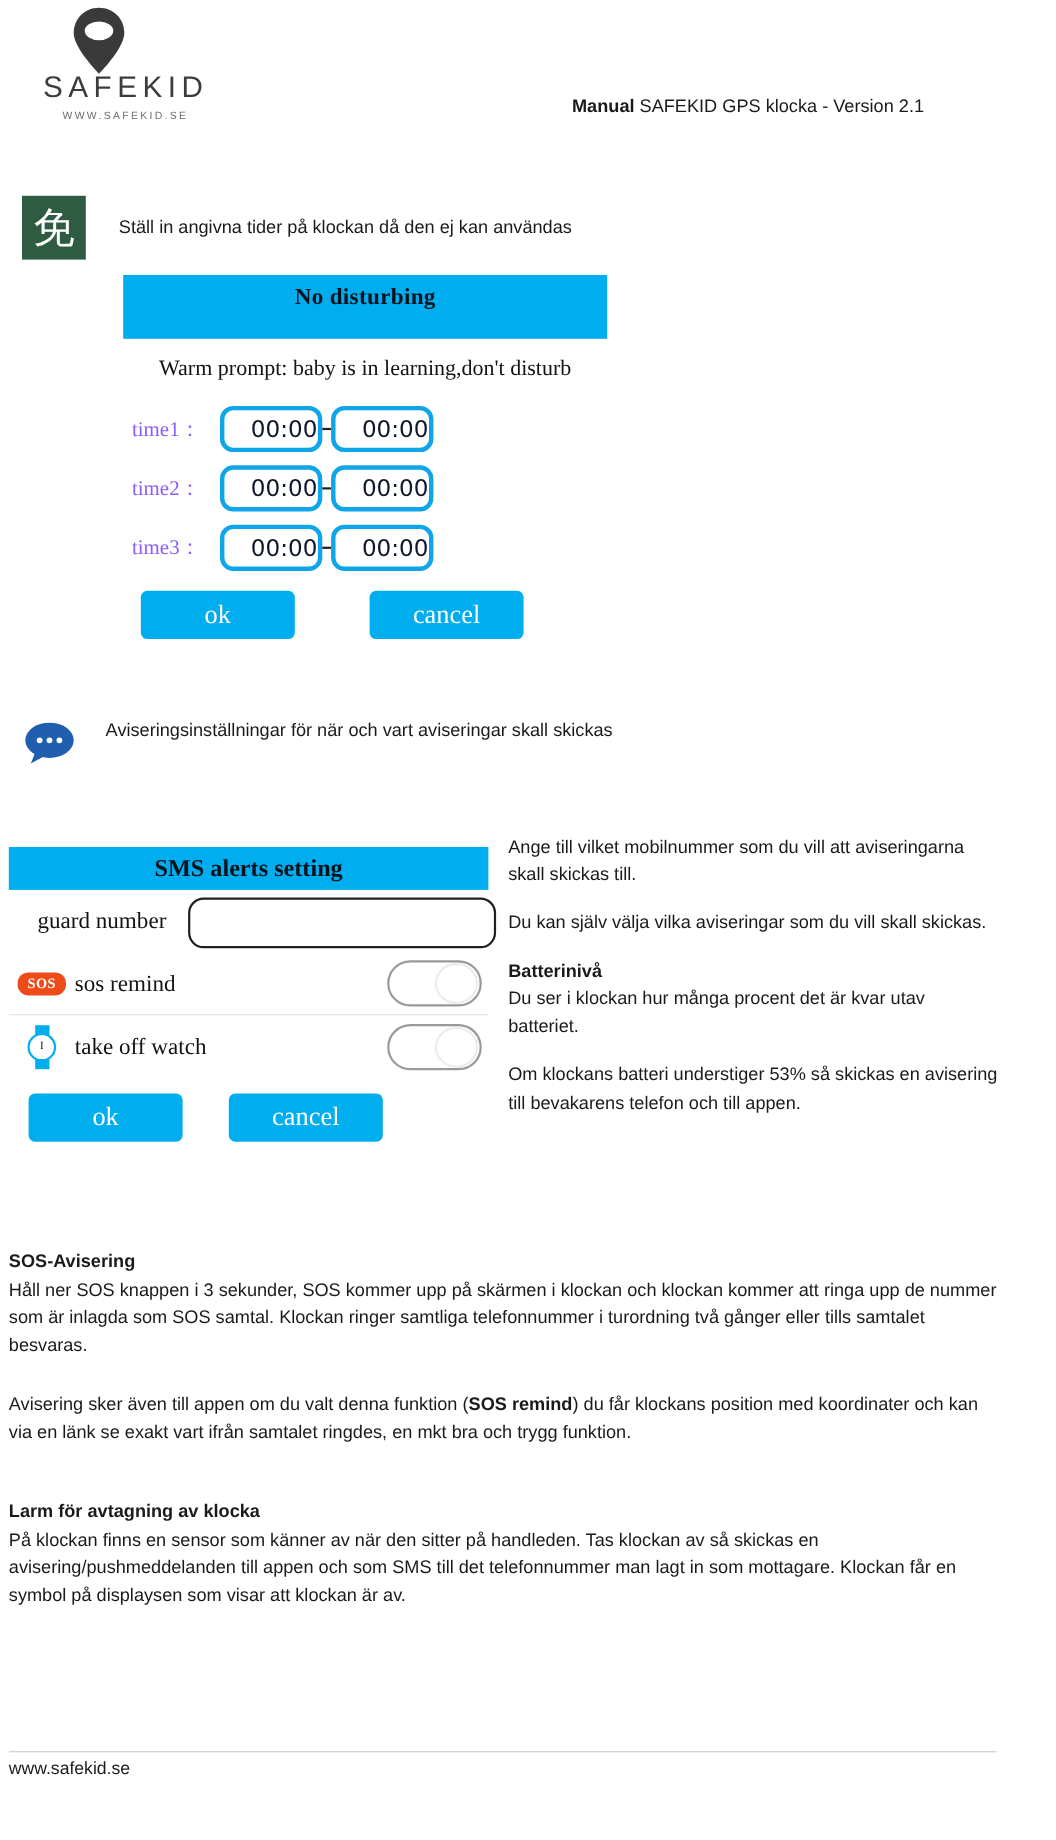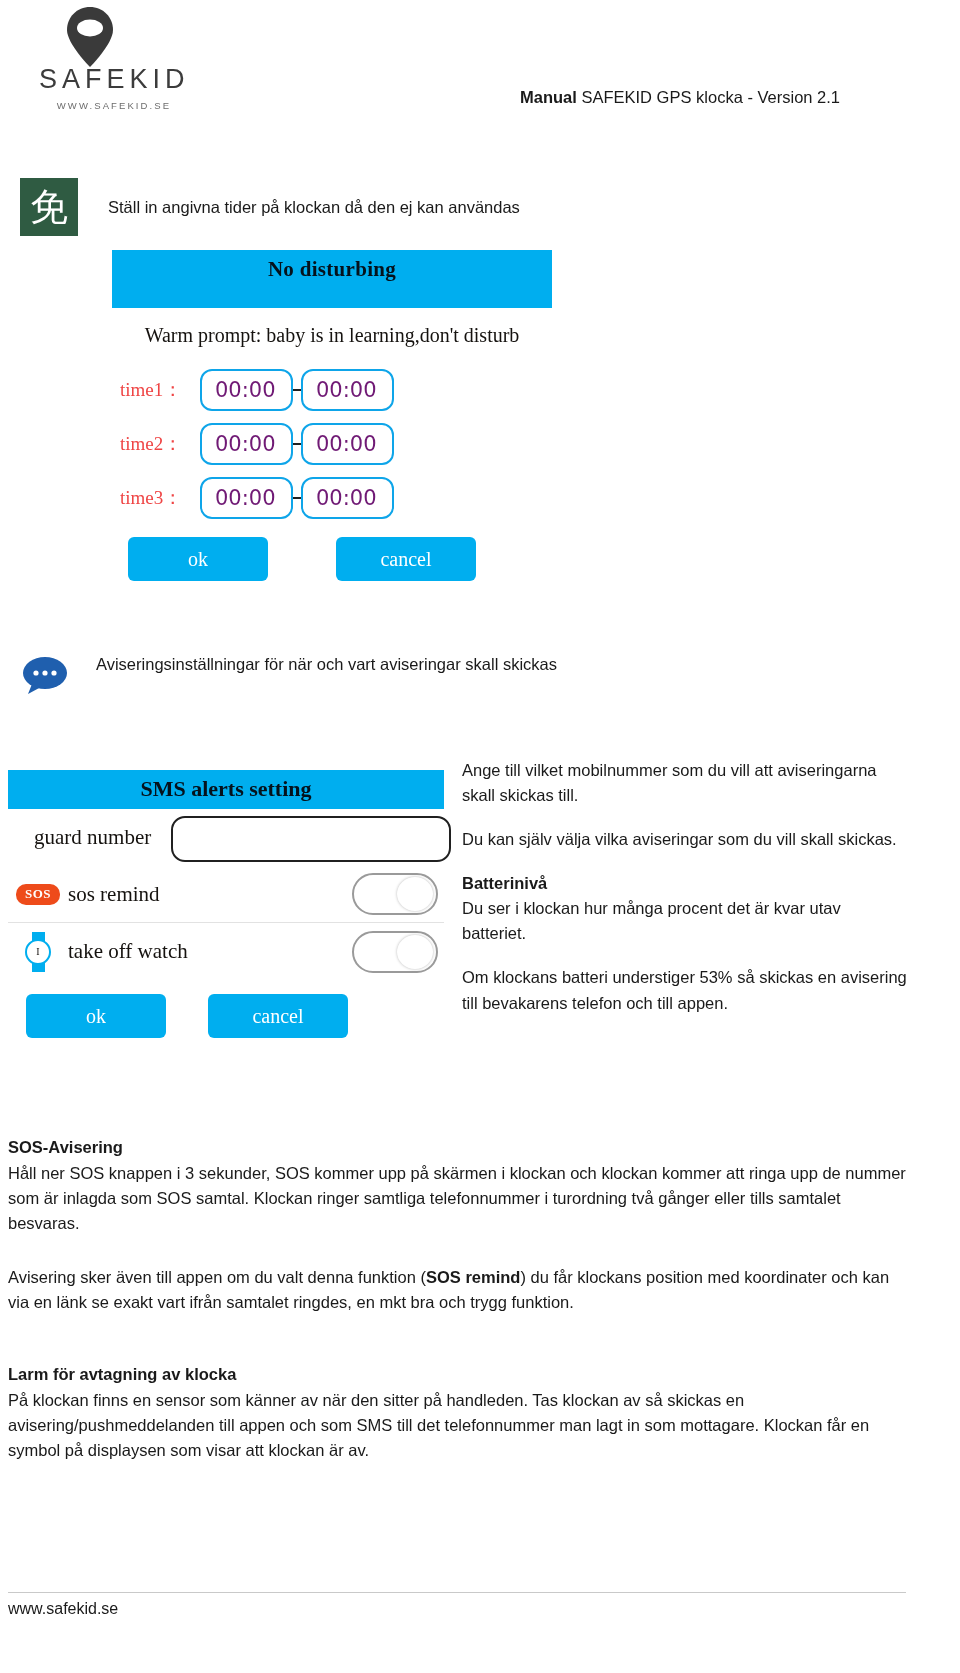--- a/index.html
+++ b/index.html
@@ -107,51 +107,51 @@
   .time-row {
     display: flex;
     align-items: center;
     margin-bottom: 12px;
     padding-left: 8px;
   }
   .time-label {
     font-family: "Liberation Serif", serif;
     font-size: 19px;
     width: 80px;
-    color: #ef4444;
+    color: #8b5cf6;
   }
   .time-field {
-    border: 2px solid #0ea5e9;
+    border: 4px solid #0ea5e9;
     border-radius: 12px;
     width: 93px;
     height: 42px;
     display: flex;
     align-items: center;
-    padding-left: 13px;
+    padding-left: 24px;
     font-family: "DejaVu Sans", sans-serif;
     font-size: 21px;
-    color: #701a75;
+    color: #0f172a;
     background: #ffffff;
   }
   .time-dash {
     width: 8px;
     height: 2px;
     background: #202020;
   }
   .dlg-buttons {
     display: flex;
     margin-top: 18px;
   }
   .btn-blue {
     background: #00AEEF;
     border: none;
     border-radius: 6px;
     color: #ffffff;
     font-family: "Liberation Serif", serif;
-    font-size: 20px;
+    font-size: 24px;
     width: 140px;
     height: 44px;
     cursor: pointer;
     padding: 0;
   }
   .dlg-buttons .btn-blue:first-child { margin-left: 16px; }
   .dlg-buttons .btn-blue:last-child  { margin-left: 68px; }
 
   
   .icon-chat {

